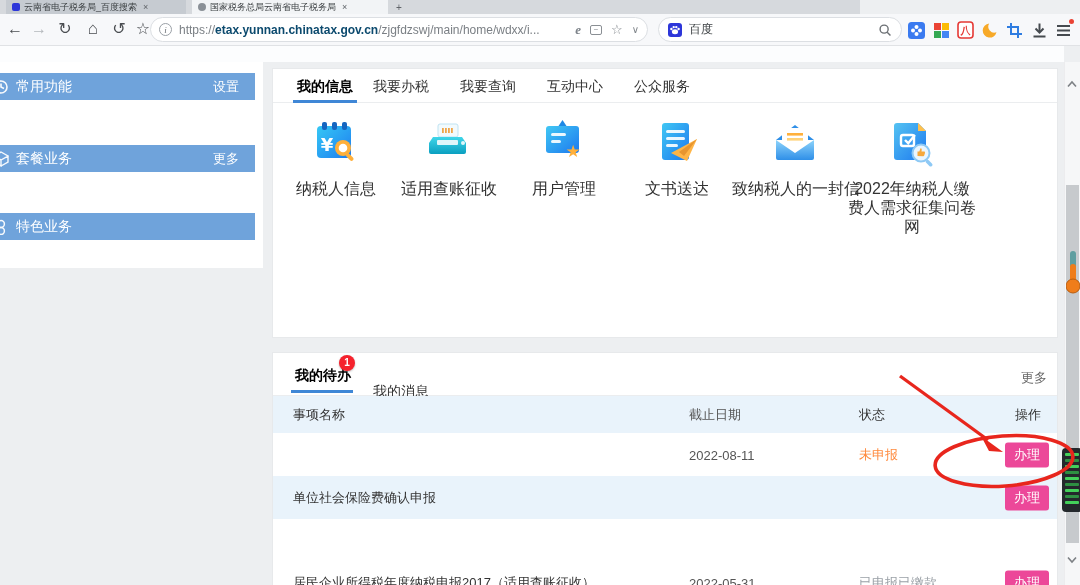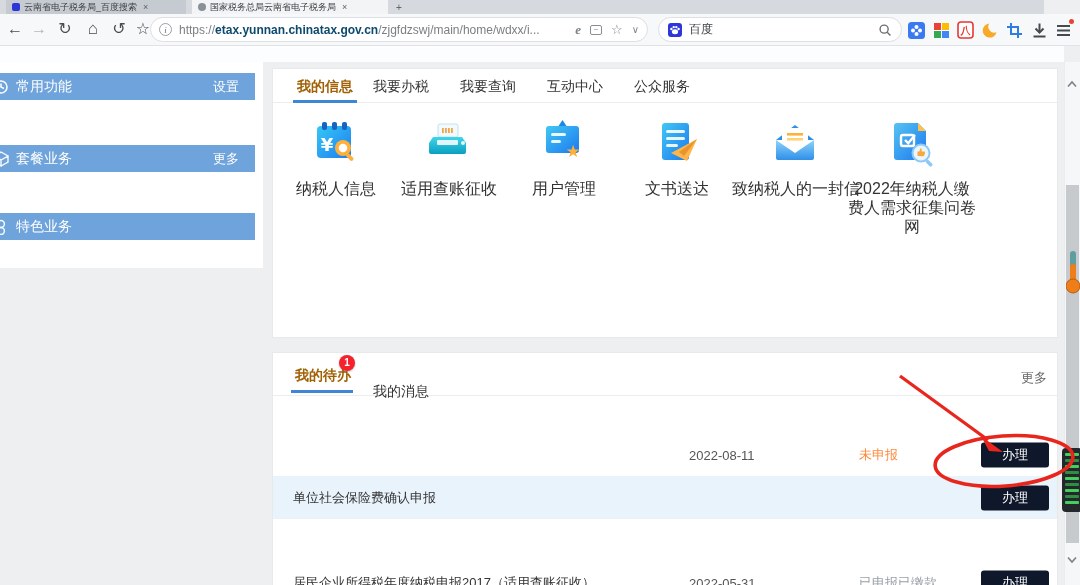--- a/index.html
+++ b/index.html
@@ -2,21 +2,21 @@
 <html><head>
 <meta charset="utf-8">
 <style>
   html,body{margin:0;padding:0;background:#9aa0a6;}
   *{box-sizing:border-box;}
   .stage{position:relative;width:1080px;height:585px;overflow:hidden;
          font-family:"Liberation Sans","DejaVu Sans",sans-serif;background:#edeff1;}
   .abs{position:absolute;}
 
   
-  .tabstrip{left:0;top:0;width:1044px;height:14px;background:#d6d9dd;overflow:hidden;}
+  .tabstrip{left:0;top:0;width:860px;height:14px;background:#d6d9dd;overflow:hidden;}
   .btab{position:absolute;top:-8px;height:22px;border-radius:6px 6px 0 0;display:flex;align-items:center;
         font-size:9px;color:#3c4043;padding:8px 6px 0 6px;white-space:nowrap;overflow:hidden;}
   .btab .fav{width:8px;height:8px;border-radius:2px;margin-right:4px;flex:0 0 auto;}
   .btab .x{margin-left:6px;color:#5f6368;font-size:9px;}
   .tab-a{left:6px;width:180px;background:#c6cbd1;}
   .tab-b{left:192px;width:196px;background:#f2f4f6;}
   .newtab{left:396px;top:2px;font-size:10px;color:#5f6368;}
 
   
   .toolbar{left:0;top:14px;width:1080px;height:32px;background:#f7f8fa;border-bottom:1px solid #e0e2e5;}
@@ -49,42 +49,42 @@
   .side-bar .lab{margin-left:16px;}
   .side-bar .act{position:absolute;right:16px;font-size:13px;}
   .side-ic{position:absolute;left:-7px;top:6px;width:16px;height:16px;opacity:.95;}
 
   
   .panel{background:#fff;border:1px solid #e7e9eb;}
   .p1{left:272px;top:68px;width:786px;height:270px;}
   .p2{left:272px;top:352px;width:786px;height:260px;}
   .tabrow{position:absolute;left:0;top:0;width:100%;height:34px;border-bottom:1px solid #ebedef;}
   .ptab{position:absolute;top:9px;font-size:14px;color:#333;white-space:nowrap;}
-  .ptab.active{color:#a16207;font-weight:bold;}
+  .ptab.active{color:#000000;font-weight:bold;}
   .underline{position:absolute;height:3px;background:#3f87d6;}
   .badge{position:absolute;min-width:16px;height:16px;border-radius:8px;background:#f5222d;color:#fff;
          font-size:10px;line-height:16px;text-align:center;font-weight:bold;box-shadow:0 1px 2px rgba(0,0,0,.25);}
   .more{position:absolute;right:10px;top:16px;font-size:13px;color:#666;}
 
   .shortcut{position:absolute;width:130px;text-align:center;}
   .shortcut .ic{display:inline-block;}
   .shortcut .lb{margin-top:8px;font-size:16px;color:#333;line-height:19px;}
 
   .thead{position:absolute;left:0;top:43px;width:100%;height:37px;background:#e9f3fb;font-size:13px;color:#333;}
   .trow{position:absolute;left:0;width:100%;height:43px;font-size:13px;color:#333;}
   .trow.alt{background:#e9f3fb;}
   .cell{position:absolute;top:50%;transform:translateY(-50%);white-space:nowrap;}
   .c-name{left:20px;max-width:390px;overflow:hidden;}
   .c-date{left:416px;color:#555;}
   .c-status{left:586px;}
   .c-status.orange{color:#ff8a3d;}
   .c-status.gray{color:#9aa0a6;}
   .c-op{right:16px;}
-  .btn-handle{position:absolute;right:8px;top:50%;transform:translateY(-50%);width:68px;height:25px;
-              background:#0f172a;color:#fff;font-size:13px;border:none;border-radius:3px;cursor:pointer;}
+  .btn-handle{position:absolute;right:8px;top:50%;transform:translateY(-50%);width:44px;height:25px;
+              background:#ec4899;color:#fff;font-size:13px;border:none;border-radius:3px;cursor:pointer;}
 
   
   .sbar{left:1064px;top:62px;width:16px;height:523px;background:#f6f7f8;border-left:1px solid #ececee;}
   .sthumb{position:absolute;left:1066px;top:185px;width:13px;height:358px;background:#c7cacd;}
   .sarrow{position:absolute;left:1066px;width:12px;height:8px;}
 
   
   .thermo{left:1066px;top:250px;width:14px;height:44px;}
   .eqwidget{left:1062px;top:448px;width:20px;height:64px;background:#24282c;border-radius:4px;padding:5px 3px;}
   .eqwidget .bar{height:3px;background:#43d05a;border-radius:1px;margin-bottom:3px;}
@@ -349,20 +349,26 @@
 
   <div class="abs panel p2">
     <div class="tabrow" style="height:43px;">
       <span class="ptab active" style="left:22px;top:14px;">我的待办</span>
       <span class="badge" style="left:66px;top:2px;">1</span>
       <span class="ptab" style="left:100px;top:14px;margin-top:16px;">我的消息</span>
       <span class="underline" style="left:18px;top:37px;width:62px;"></span>
       <span class="more">更多</span>
     </div>
 
+    <div class="thead">
+      <span class="cell c-name">事项名称</span>
+      <span class="cell c-date">截止日期</span>
+      <span class="cell c-status">状态</span>
+      <span class="cell c-op">操作</span>
+    </div>
 
     <div class="trow" style="top:80px;">
       <span class="cell c-date">2022-08-11</span>
       <span class="cell c-status orange">未申报</span>
       <button class="btn-handle">办理</button>
     </div>
 
     <div class="trow alt" style="top:123px;">
       <span class="cell c-name">单位社会保险费确认申报</span>
       <span class="cell c-date"></span>

